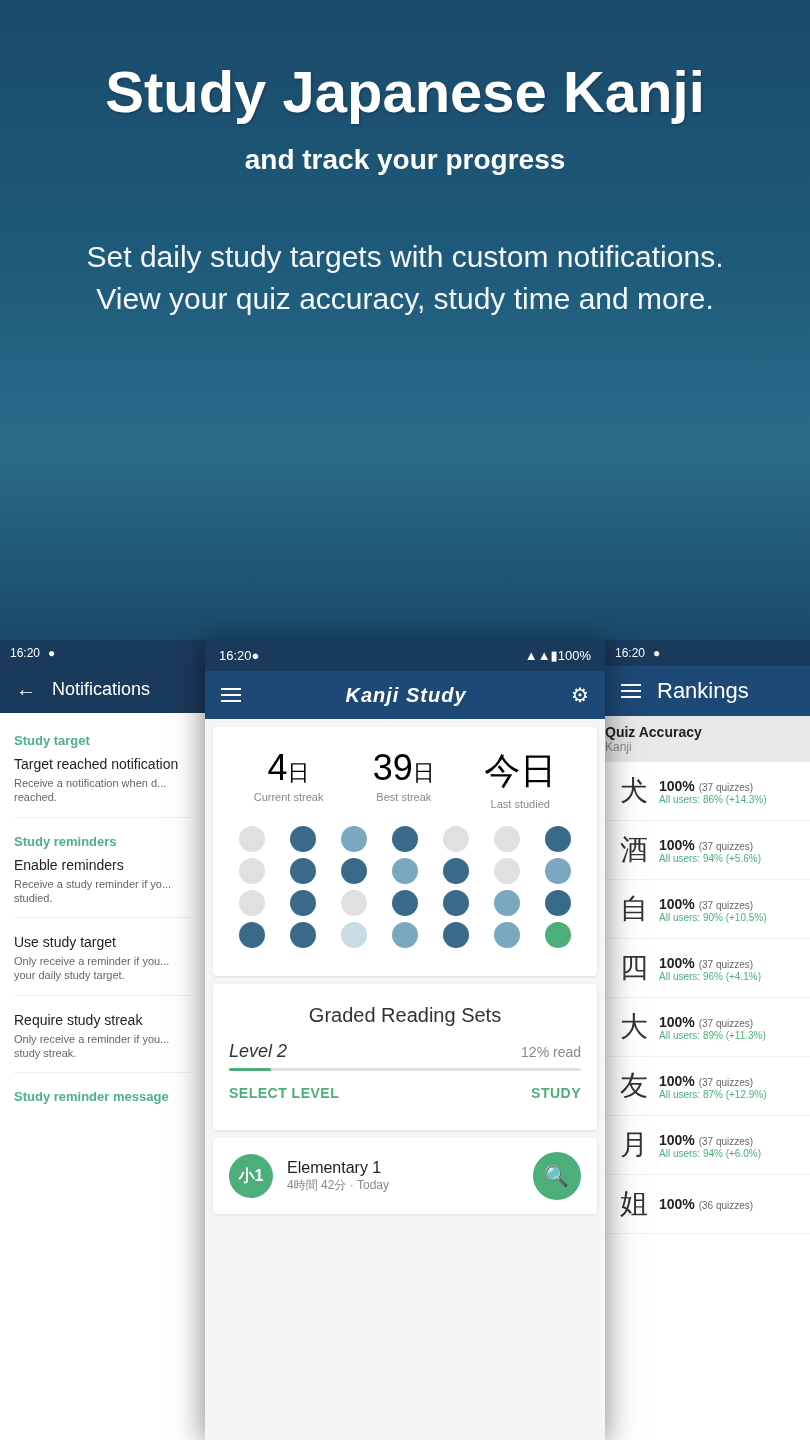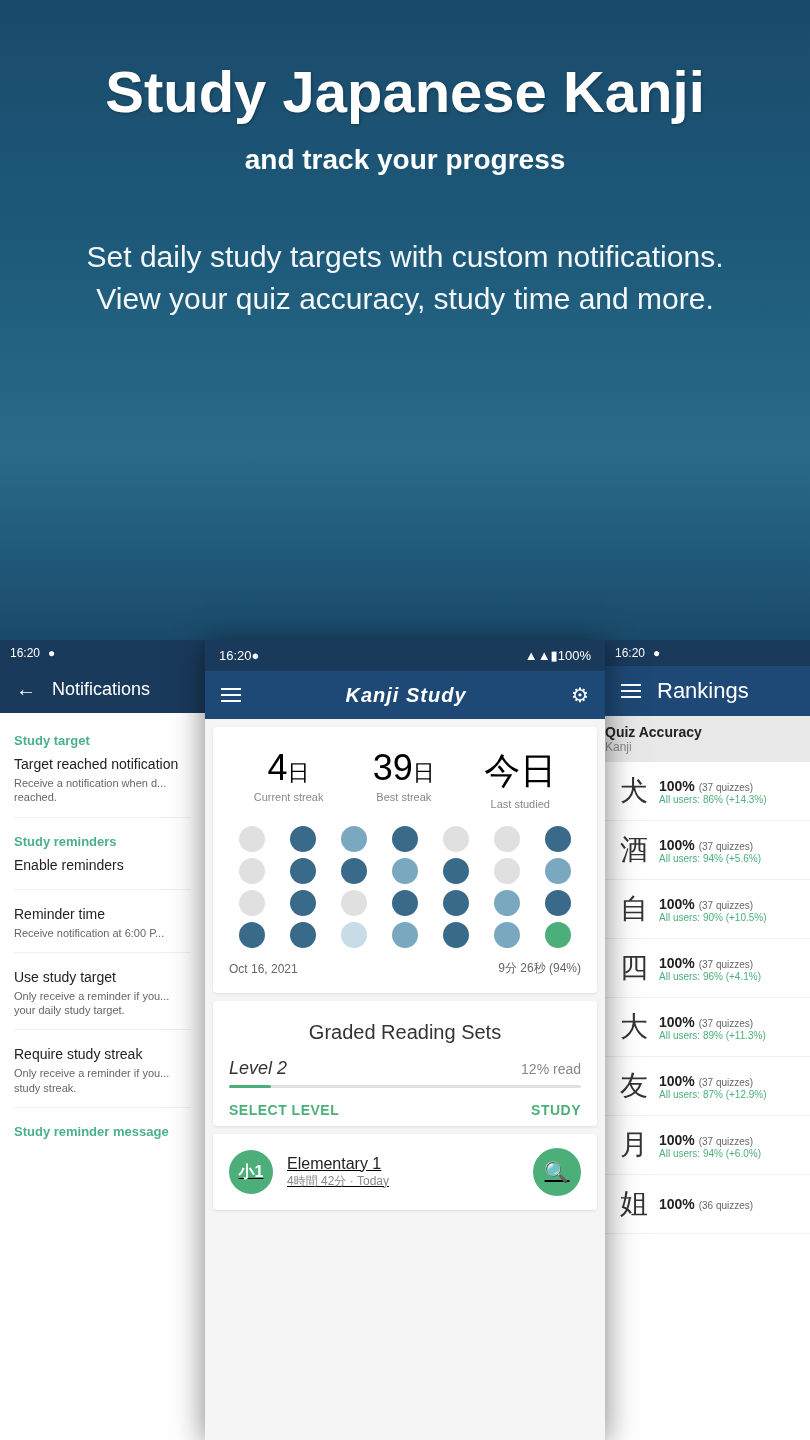--- a/index.html
+++ b/index.html
@@ -183,21 +183,21 @@
       align-items: center;
       font-size: 12px;
       color: #666;
     }
 
     
     .reading-card {
       background: white;
       margin: 0 8px 8px;
       border-radius: 4px;
-      padding: 20px 16px 8px;
+      padding: 20px 16px 29px;
       box-shadow: 0 1px 3px rgba(0,0,0,0.1);
     }
     .reading-title {
       font-size: 20px;
       color: #333;
       text-align: center;
       margin-bottom: 14px;
     }
     .reading-level-row {
       display: flex;
@@ -241,21 +241,20 @@
     .elem-card {
       background: white;
       margin: 0 8px 8px;
       border-radius: 4px;
       padding: 14px 16px;
       display: flex;
       align-items: center;
       gap: 14px;
       box-shadow: 0 1px 3px rgba(0,0,0,0.1);
       position: relative;
-      text-decoration: underline;
     }
     .elem-avatar {
       width: 44px;
       height: 44px;
       border-radius: 50%;
       background: #4caf7a;
       display: flex;
       align-items: center;
       justify-content: center;
       color: white;
@@ -393,24 +392,21 @@
     <div class="notifications-content">
       <div class="section-header">Study target</div>
       <div class="notif-item">
         <div class="notif-item-title">Target reached notification</div>
         <div class="notif-item-desc">Receive a notification when d... reached.</div>
       </div>
 
       <div class="section-header">Study reminders</div>
       <div class="notif-item">
         <div class="notif-item-title">Enable reminders</div>
-      </div>
-      <div class="notif-item">
-        <div class="notif-item-title">Reminder time</div>
-        <div class="notif-item-desc">Receive notification at 6:00 P...</div>
+        <div class="notif-item-desc">Receive a study reminder if yo... studied.</div>
       </div>
       <div class="notif-item">
         <div class="notif-item-title">Use study target</div>
         <div class="notif-item-desc">Only receive a reminder if you... your daily study target.</div>
       </div>
       <div class="notif-item">
         <div class="notif-item-title">Require study streak</div>
         <div class="notif-item-desc">Only receive a reminder if you... study streak.</div>
       </div>
 
@@ -485,24 +481,20 @@
 
         <div class="dot dot-dark"></div>
         <div class="dot dot-dark"></div>
         <div class="dot dot-light"></div>
         <div class="dot dot-medium"></div>
         <div class="dot dot-dark"></div>
         <div class="dot dot-medium"></div>
         <div class="dot dot-green"></div>
       </div>
 
-      <div class="streak-footer">
-        <span>Oct 16, 2021</span>
-        <span>9分 26秒 (94%)</span>
-      </div>
     </div>
 
     <div class="reading-card">
       <div class="reading-title">Graded Reading Sets</div>
       <div class="reading-level-row">
         <span class="reading-level">Level 2</span>
         <span class="reading-percent">12% read</span>
       </div>
       <div class="reading-progress-bar">
         <div class="reading-progress-fill" style="width:12%;"></div>

